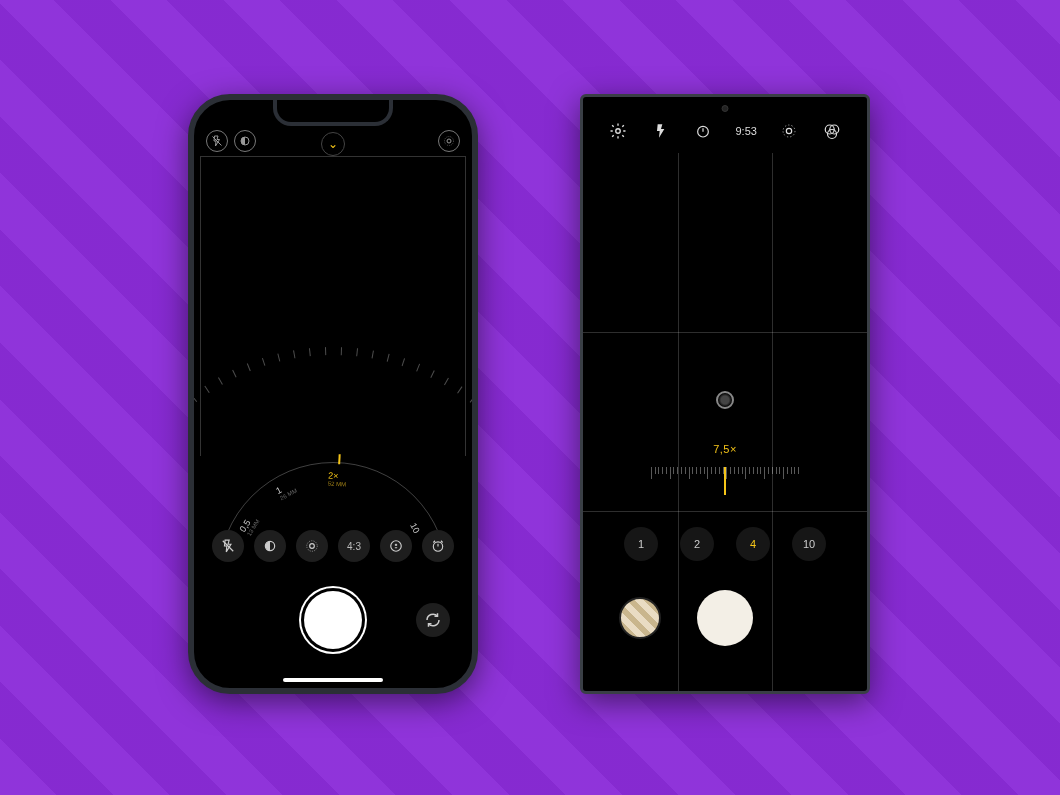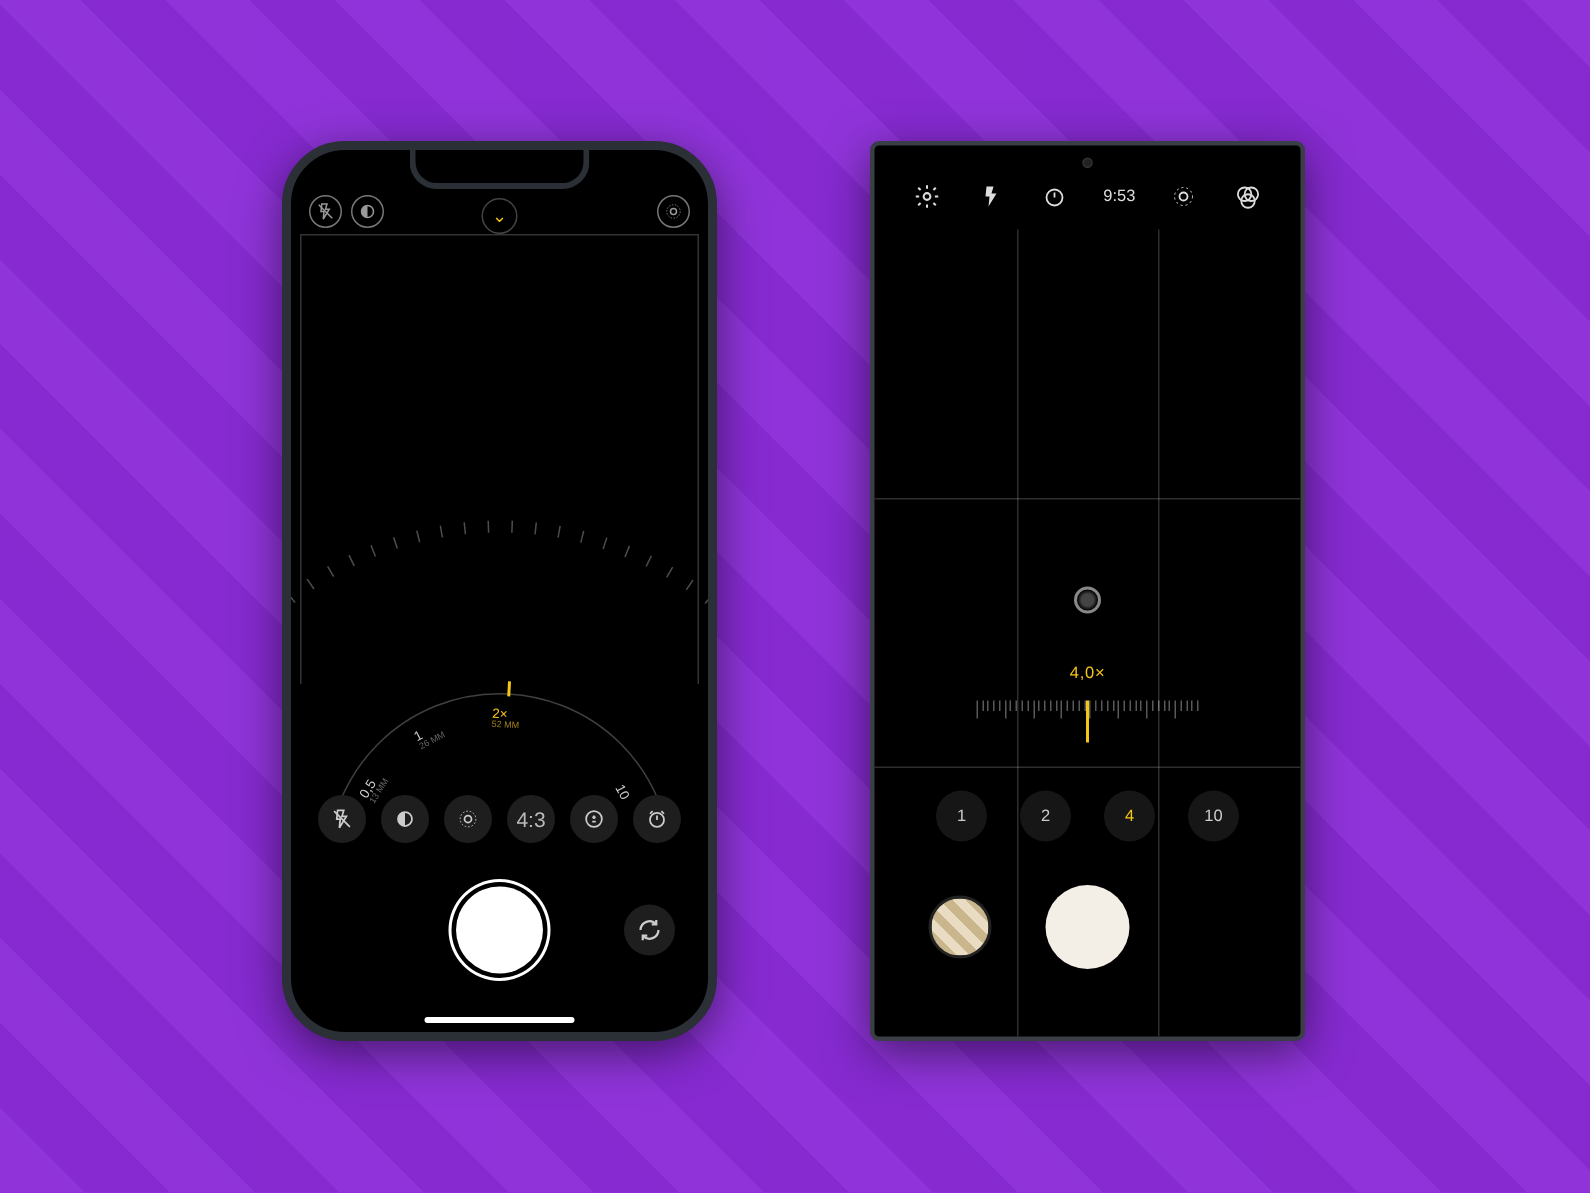--- a/index.html
+++ b/index.html
@@ -112,21 +112,21 @@
   }
 
   .toolrow {
     position: absolute; left: 0; right: 0; top: 430px;
     display: flex; justify-content: center; gap: 10px;
   }
   .tool {
     width: 32px; height: 32px;
     background: #1e1e1e; border-radius: 50%;
     display: flex; align-items: center; justify-content: center;
-    color: #bbb; font-size: 14px;
+    color: #bbb; font-size: 10px;
   }
 
   .shutter-row {
     position: absolute; left:0; right:0; top: 480px;
     height: 80px;
     display: flex; align-items: center; justify-content: center;
   }
   .shutter {
     width: 58px; height: 58px;
     border-radius: 50%;
@@ -401,21 +401,21 @@
 
   <div class="grid3">
     <div class="gv" style="left:33.3%"></div>
     <div class="gv" style="left:66.6%"></div>
     <div class="gh" style="top:33.3%"></div>
     <div class="gh" style="top:66.6%"></div>
   </div>
 
   <div class="focus-ring"></div>
 
-  <div class="zoom-val">4,0×</div>
+  <div class="zoom-val">7,5×</div>
 
   <div class="zoom-ruler" id="zoom-ruler">
     <div class="zr-needle"></div>
   <div class="zr-tick" style="height: 12px;"></div>
       <div class="zr-tick" style="height: 7px;"></div>
       <div class="zr-tick" style="height: 7px;"></div>
       <div class="zr-tick" style="height: 7px;"></div>
       <div class="zr-tick" style="height: 7px;"></div>
       <div class="zr-tick" style="height: 12px;"></div>
       <div class="zr-tick" style="height: 7px;"></div>

